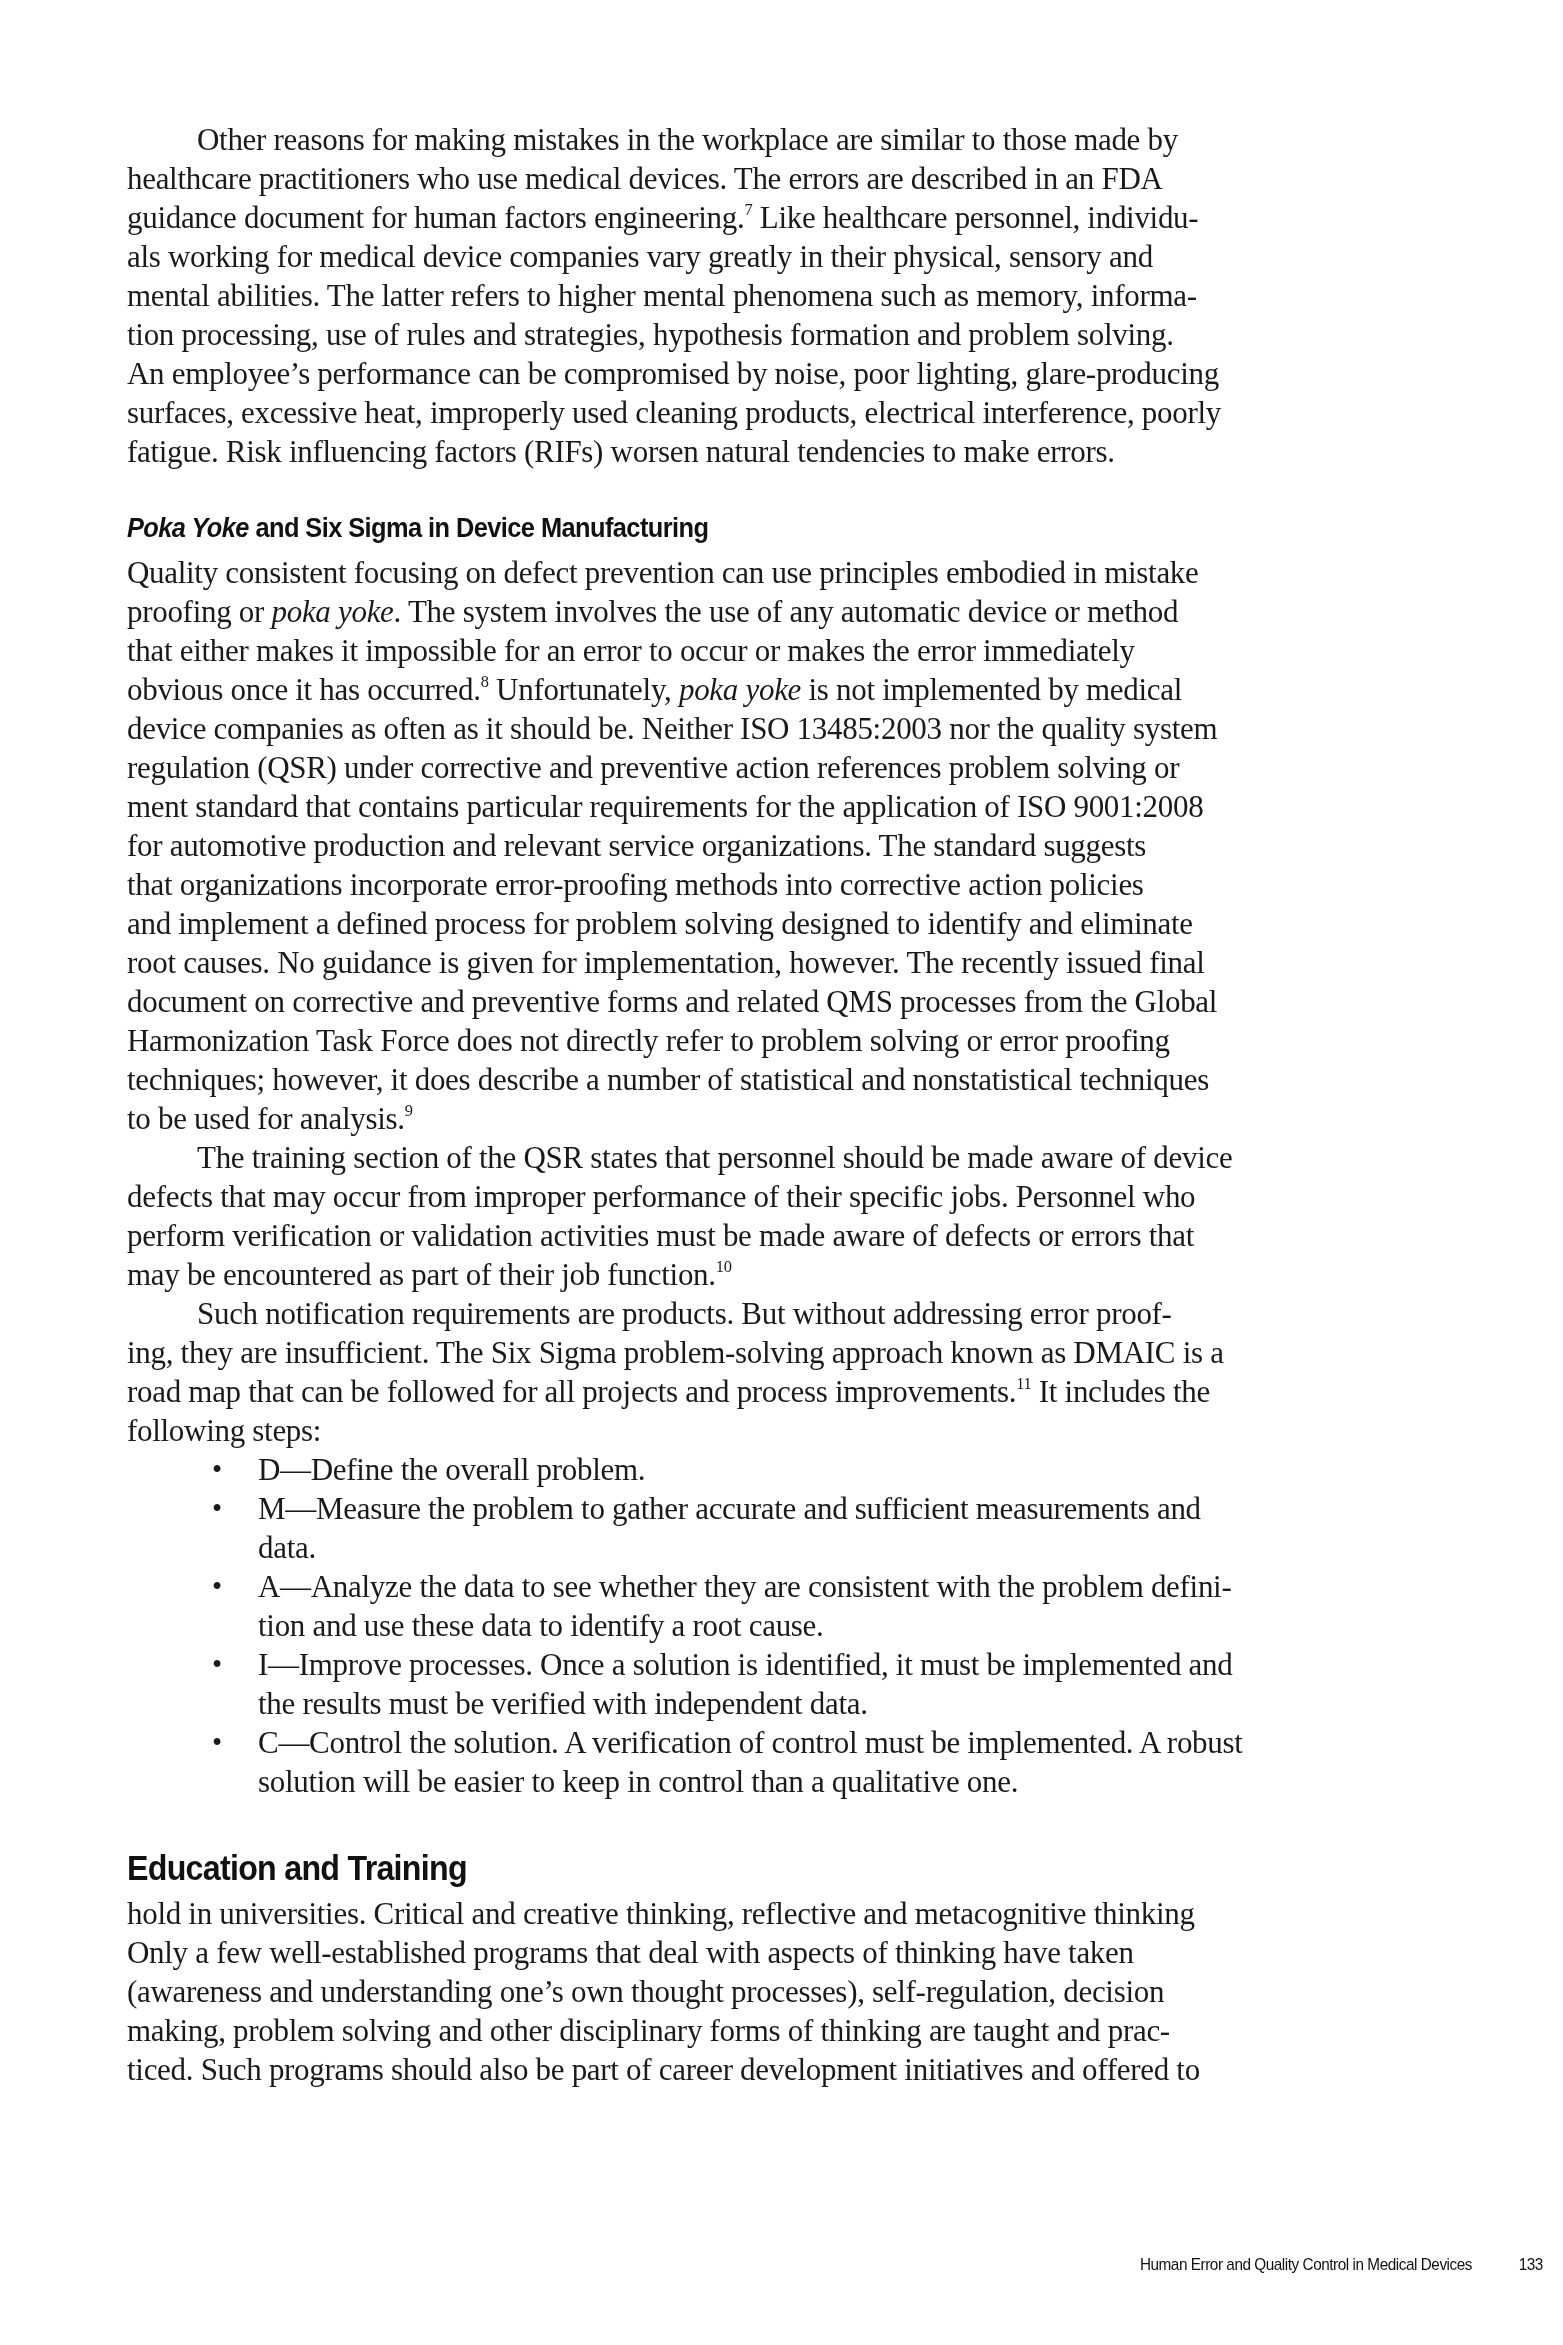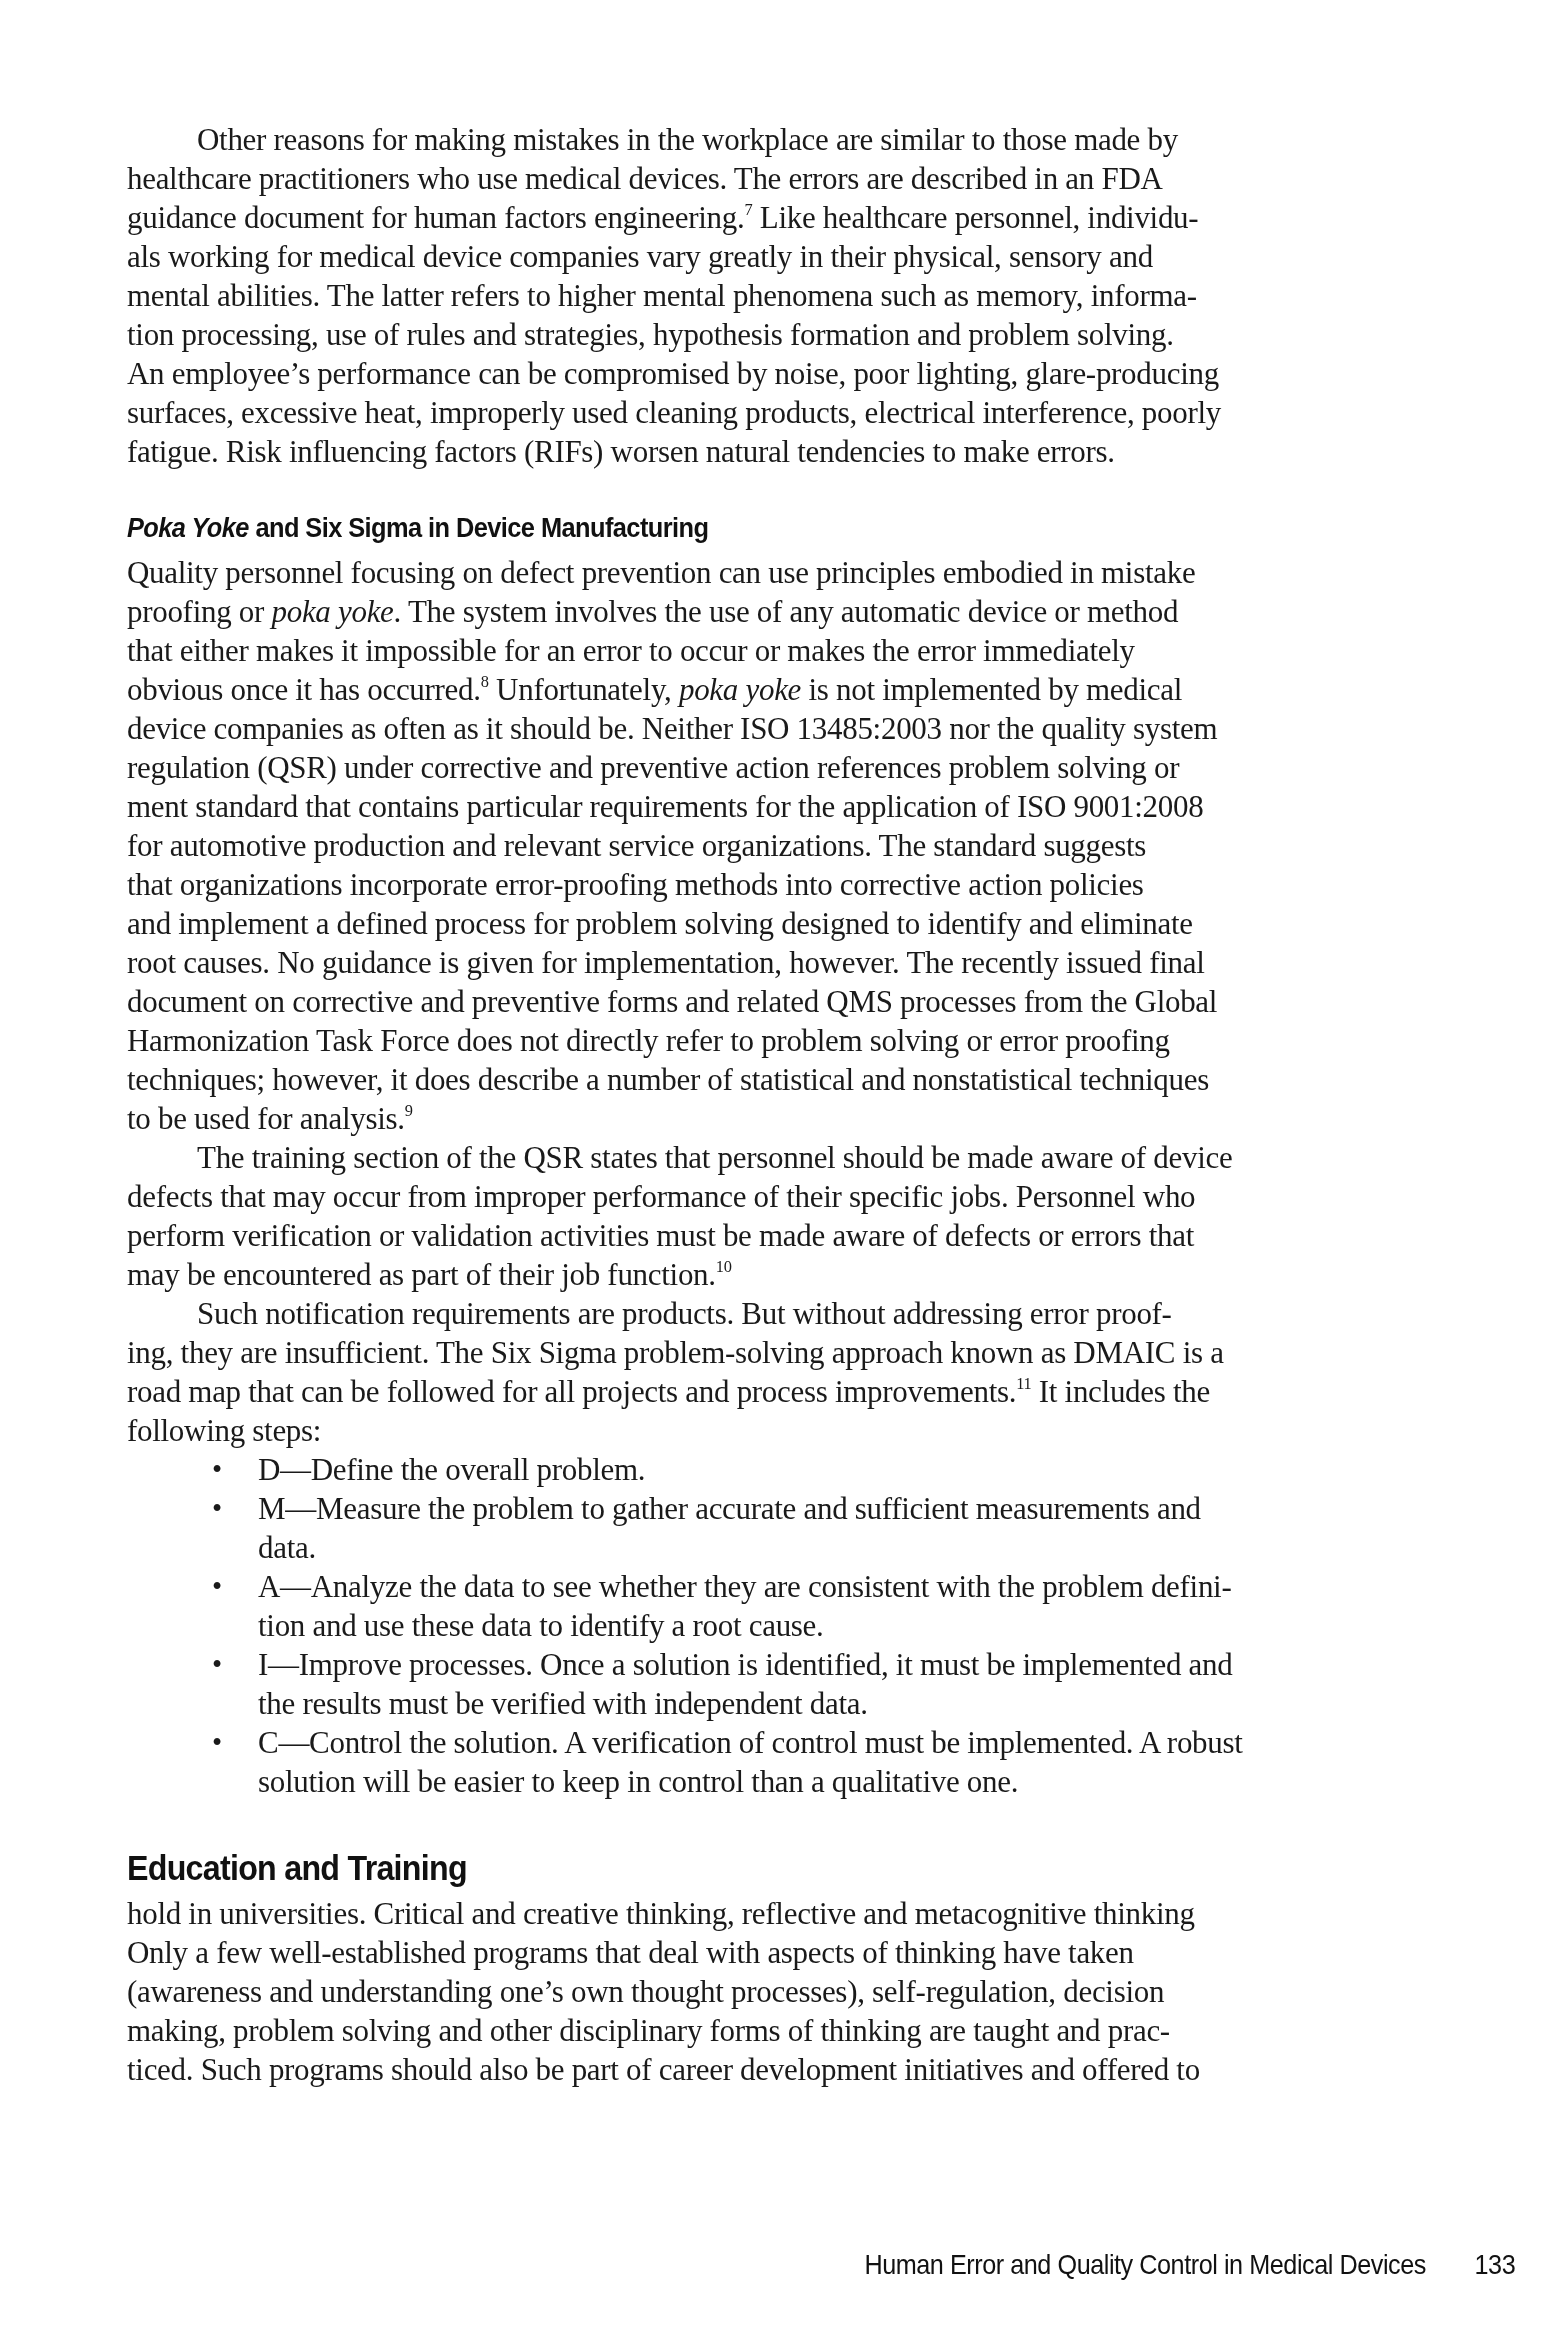--- a/index.html
+++ b/index.html
@@ -79,24 +79,25 @@
       top: 0;
       font-size: 29px;
     }
     .footer {
       position: absolute;
       top: 2250px;
       left: 0;
       width: 1515px;
       text-align: right;
       font-family: "Liberation Sans", "DejaVu Sans", sans-serif;
-      font-size: 28px;
+      font-size: 17px;
       line-height: 29px;
       color: #111;
       letter-spacing: -0.5px;
+      padding-left: 28px;
     }
     .footer-title {
       display: inline-block;
       transform: scaleX(0.9);
       transform-origin: right center;
     }
     .footer-page {
       display: inline-block;
       margin-left: 44px;
       transform: scaleX(0.9);
@@ -116,21 +117,21 @@
     <span class="line">mental abilities. The latter refers to higher mental phenomena such as memory, informa-</span>
     <span class="line">tion processing, use of rules and strategies, hypothesis formation and problem solving.</span>
     <span class="line">An employee’s performance can be compromised by noise, poor lighting, glare-producing</span>
     <span class="line">surfaces, excessive heat, improperly used cleaning products, electrical interference, poorly</span>
     <span class="line">fatigue. Risk influencing factors (RIFs) worsen natural tendencies to make errors.</span>
   </p>
 
   <h3 class="subhead"><em>Poka Yoke</em><span> and Six Sigma in Device Manufacturing</span></h3>
 
   <p class="body-text">
-    <span class="line">Quality personnel focusing on defect prevention can use principles embodied in mistake</span>
+    <span class="line">Quality consistent focusing on defect prevention can use principles embodied in mistake</span>
     <span class="line"><span>proofing or </span><em>poka yoke</em><span>. The system involves the use of any automatic device or method</span></span>
     <span class="line">that either makes it impossible for an error to occur or makes the error immediately</span>
     <span class="line"><span>obvious once it has occurred.</span><sup>8</sup><span> Unfortunately, </span><em>poka yoke</em><span> is not implemented by medical</span></span>
     <span class="line">device companies as often as it should be. Neither ISO 13485:2003 nor the quality system</span>
     <span class="line">regulation (QSR) under corrective and preventive action references problem solving or</span>
     <span class="line">ment standard that contains particular requirements for the application of ISO 9001:2008</span>
     <span class="line">for automotive production and relevant service organizations. The standard suggests</span>
     <span class="line">that organizations incorporate error-proofing methods into corrective action policies</span>
     <span class="line">and implement a defined process for problem solving designed to identify and eliminate</span>
     <span class="line">root causes. No guidance is given for implementation, however. The recently issued final</span>

